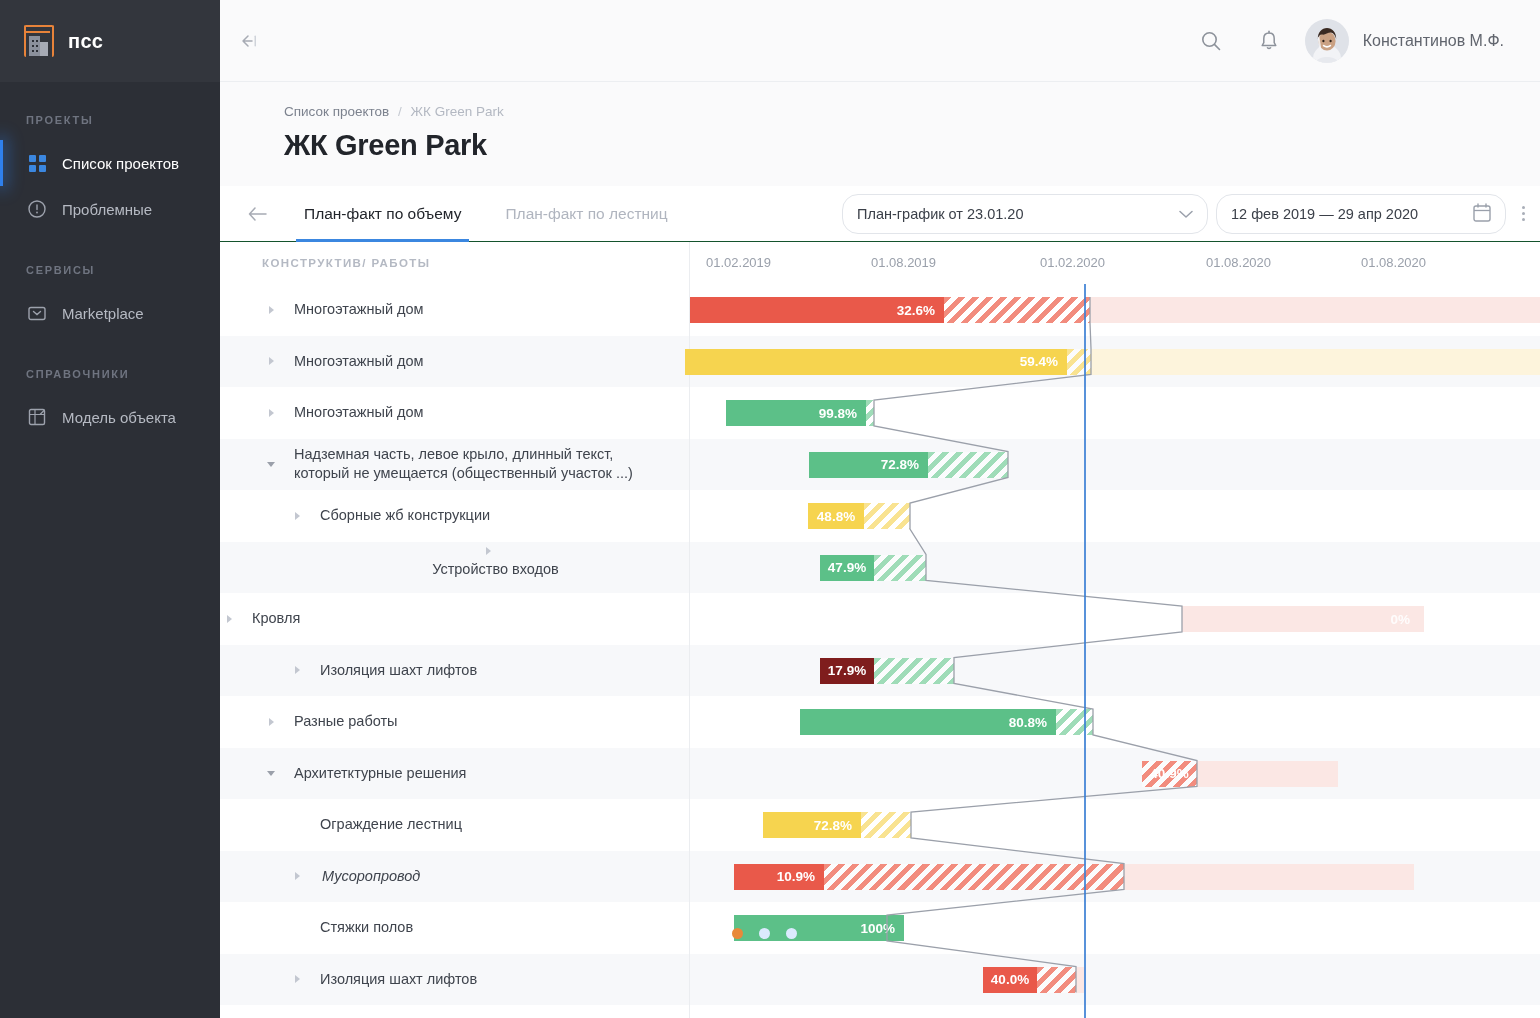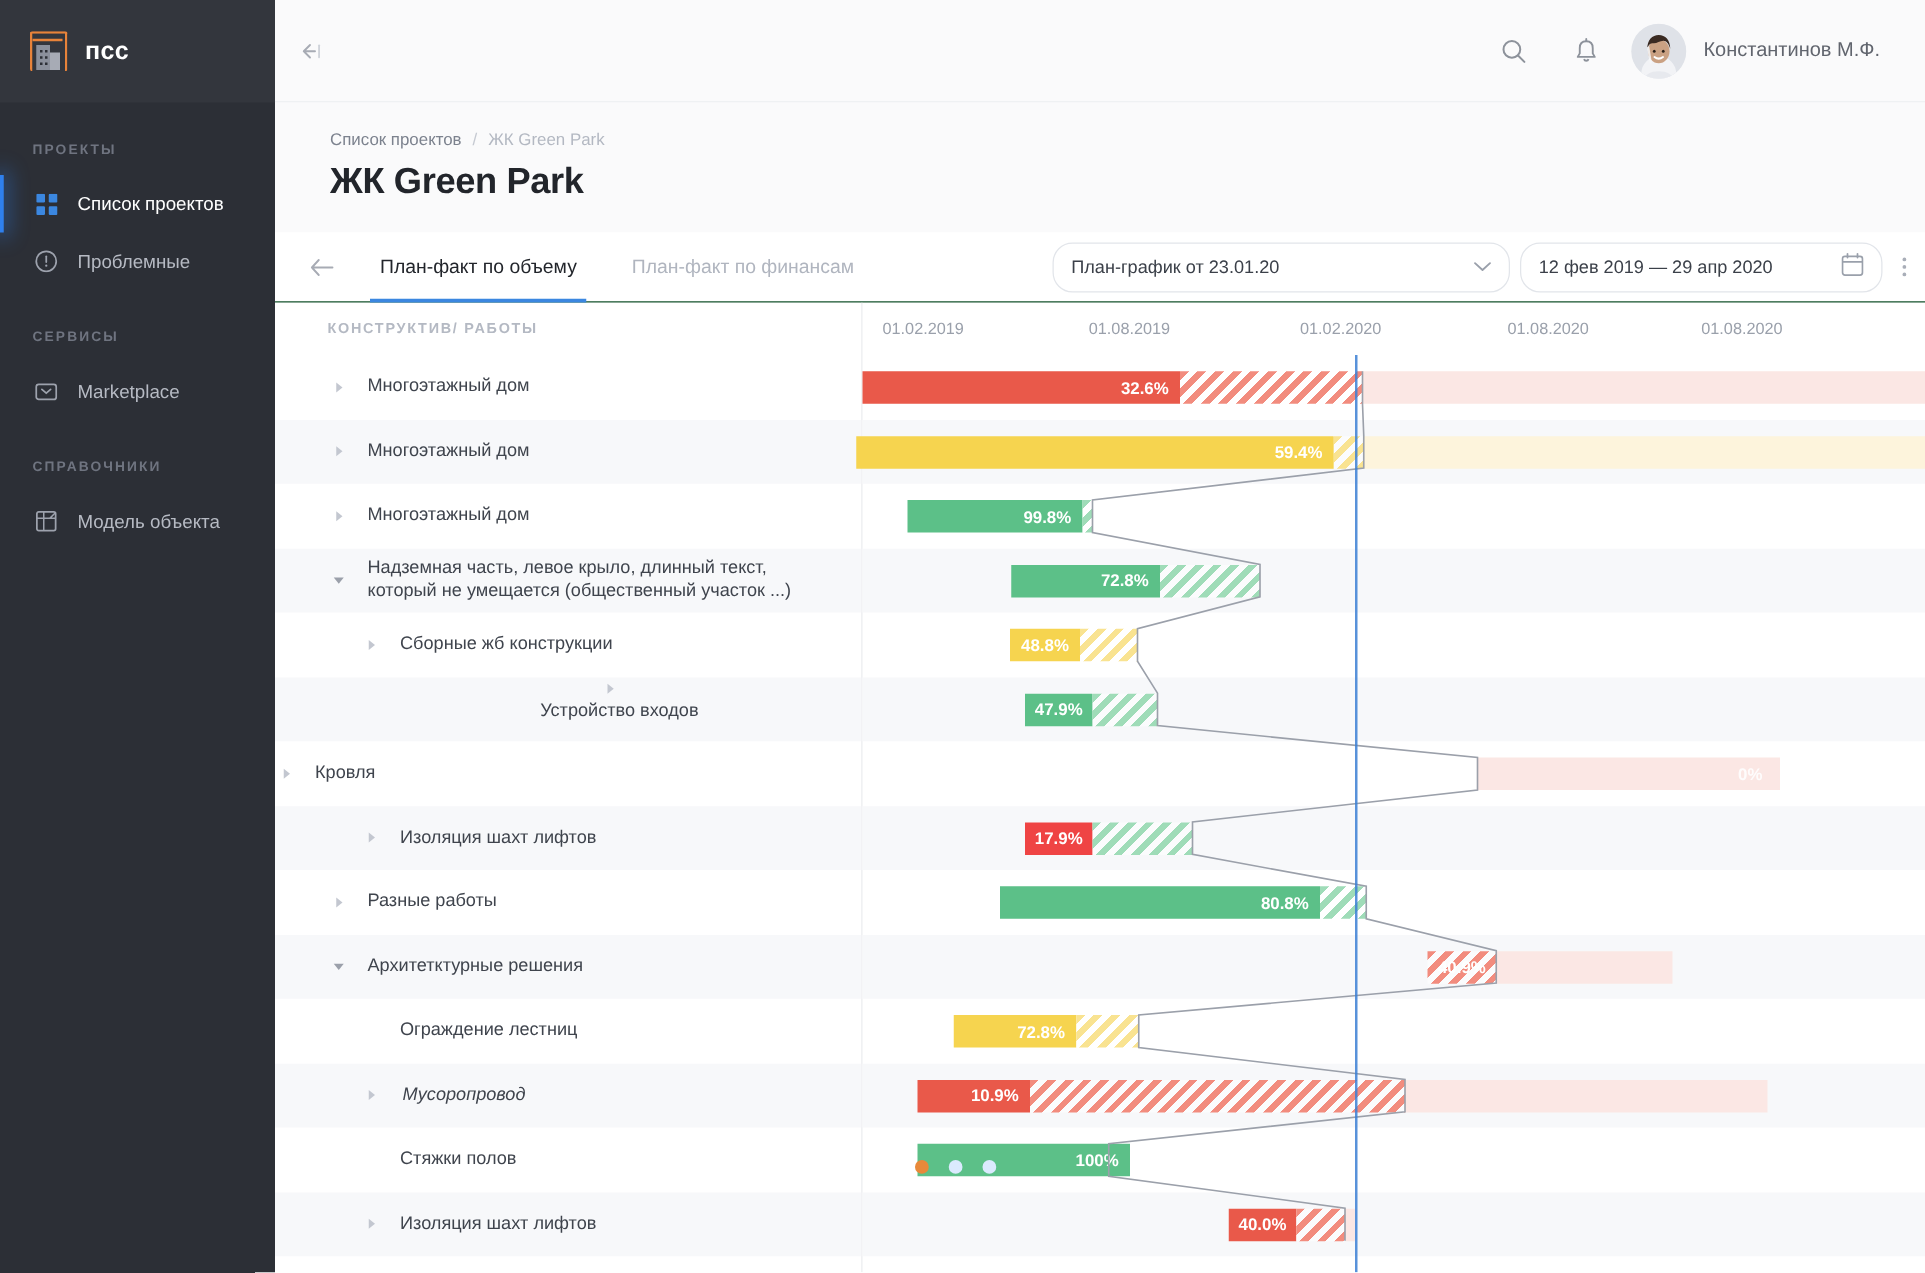--- a/index.html
+++ b/index.html
@@ -62,21 +62,21 @@
   .collapse-btn { width: 56px; display: flex; align-items: center; justify-content: center; cursor: pointer; }
   .topbar-spacer { flex: 1 1 auto; }
   .top-icon { width: 44px; height: 44px; display: flex; align-items: center; justify-content: center; cursor: pointer; }
   .avatar {
     width: 44px; height: 44px; border-radius: 50%; margin-left: 14px; margin-right: 14px;
     overflow: hidden; background: #e7e9ee; position: relative; flex: 0 0 44px;
   }
   .user-name { color: #61656e; font-size: 16px; white-space: nowrap; }
 
   
-  .page-head { background: #fafafb; padding: 22px 0 24px 44px; flex: 0 0 auto; }
+  .page-head { background: #fafafb; padding: 22px 0 24px 64px; flex: 0 0 auto; }
   .crumbs { font-size: 13.5px; color: #9aa0ab; margin-bottom: 10px; }
   .crumbs .c-link { color: #7c828e; cursor: pointer; }
   .crumbs .c-sep { color: #c5c9d1; margin: 0 5px; }
   .crumbs .c-cur { color: #b3b8c2; }
   .page-title { font-size: 29px; font-weight: bold; color: #22252b; letter-spacing: -.3px; }
 
   
   .tabbar {
     height: 56px; background: #ffffff; border-bottom: 1px solid #14532d;
     display: flex; align-items: center; padding-left: 14px; flex: 0 0 56px; position: relative;
@@ -263,21 +263,21 @@
     <div class="tabbar">
       <div class="back-arrow">
         <svg width="22" height="16" viewBox="0 0 22 16">
             <path d="M8 2 L2.5 8 L8 14 M2.5 8 H19" fill="none" stroke="#a7abb4" stroke-width="1.5" stroke-linecap="round" stroke-linejoin="round"></path>
           </svg>
       </div>
       <div class="tab active">
         <span>План-факт по объему</span>
       </div>
       <div class="tab">
-        <span>План-факт по финансам</span>
+        <span>План-факт по лестниц</span>
       </div>
       <div class="tb-spacer"></div>
       <div class="select-box plan">
         <span>План-график от 23.01.20</span>
         <span>
           <svg width="14" height="9" viewBox="0 0 14 9">
               <path d="M1 1.5 L7 7 L13 1.5" fill="none" stroke="#9aa0ab" stroke-width="1.5" stroke-linecap="round" stroke-linejoin="round"></path>
             </svg>
         </span>
       </div>
@@ -447,21 +447,21 @@
             </div>
             <div class="row">
               <div class="bar" style="left: 492px;">
                 <div class="seg" style="width: 242px; background: rgb(251, 231, 228); display: flex; align-items: center; justify-content: flex-end; padding-right: 14px;">
                   <span class="seg-label dim">0%</span>
                 </div>
               </div>
             </div>
             <div class="row odd">
               <div class="bar" style="left: 130px;">
-                <div class="seg solid narrow" style="width: 54px; background: #ef4444;">
+                <div class="seg solid narrow" style="width: 54px; background: #7f1d1d;">
                   <span class="seg-label">17.9%</span>
                 </div>
                 <div class="seg" style="width: 80px; background: repeating-linear-gradient(135deg, rgb(159, 220, 184) 0px, rgb(159, 220, 184) 5px, rgba(255, 255, 255, 0.55) 5px, rgba(255, 255, 255, 0.55) 10px);"></div>
               </div>
             </div>
             <div class="row">
               <div class="bar" style="left: 110px;">
                 <div class="seg solid" style="width: 256px; background: rgb(92, 192, 136);">
                   <span class="seg-label">80.8%</span>
                 </div>

